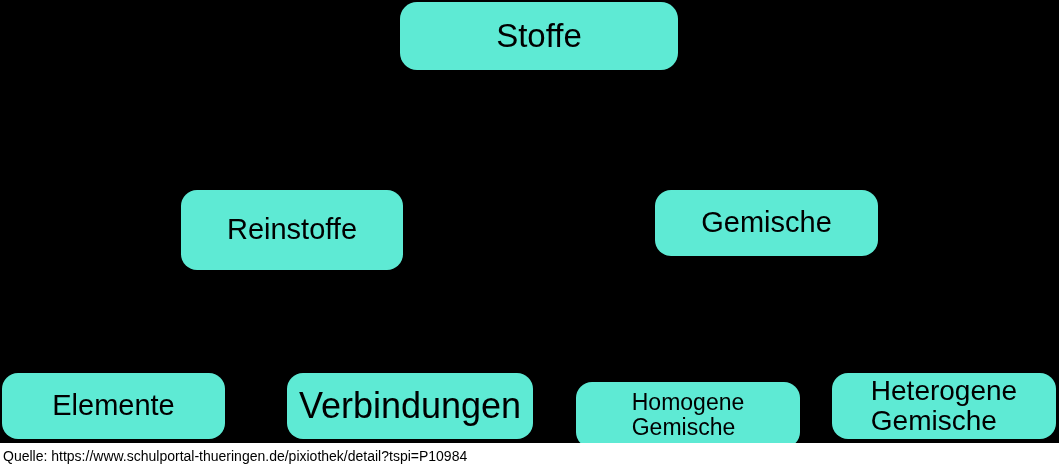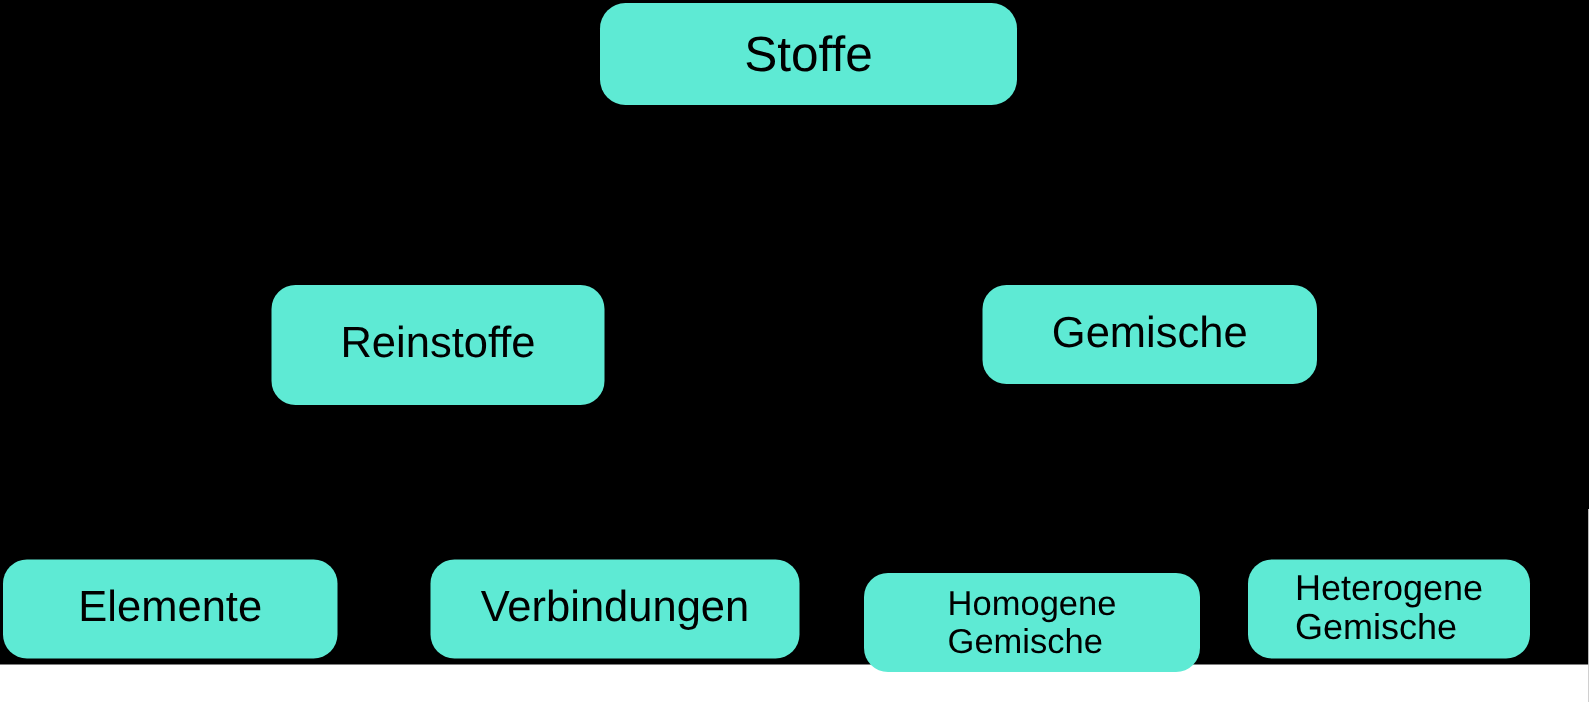--- a/index.html
+++ b/index.html
@@ -86,39 +86,39 @@
     height: 66px;
     font-size: 29px;
     border-radius: 16px;
   }
 
   .node-leaf-2 {
     left: 287px;
     top: 373px;
     width: 246px;
     height: 66px;
-    font-size: 29px;
+    font-size: 36px;
     border-radius: 16px;
   }
 
   .node-leaf-3 {
     left: 576px;
     top: 382px;
     width: 224px;
     height: 66px;
     font-size: 23px;
     border-radius: 16px;
   }
 
   .node-leaf-4 {
     left: 832px;
     top: 373px;
-    width: 188px;
+    width: 224px;
     height: 66px;
-    font-size: 24px;
+    font-size: 28px;
     border-radius: 16px;
   }
 
   .source-bar {
     position: absolute;
     left: 0;
     top: 443px;
     width: 1059px;
     height: 25px;
     background: #ffffff;
@@ -161,14 +161,17 @@
   <div class="node node-leaf-1">Elemente</div>
 
   <div class="node node-leaf-2">Verbindungen</div>
 
   <div class="node node-leaf-3">Homogene
 Gemische</div>
 
   <div class="node node-leaf-4">Heterogene
 Gemische</div>
 
+  <div class="source-bar">
+    <span class="source-text">Quelle: https://www.schulportal-thueringen.de/pixiothek/detail?tspi=P10984</span>
+  </div>
 
 </div>
 
 </body></html>

